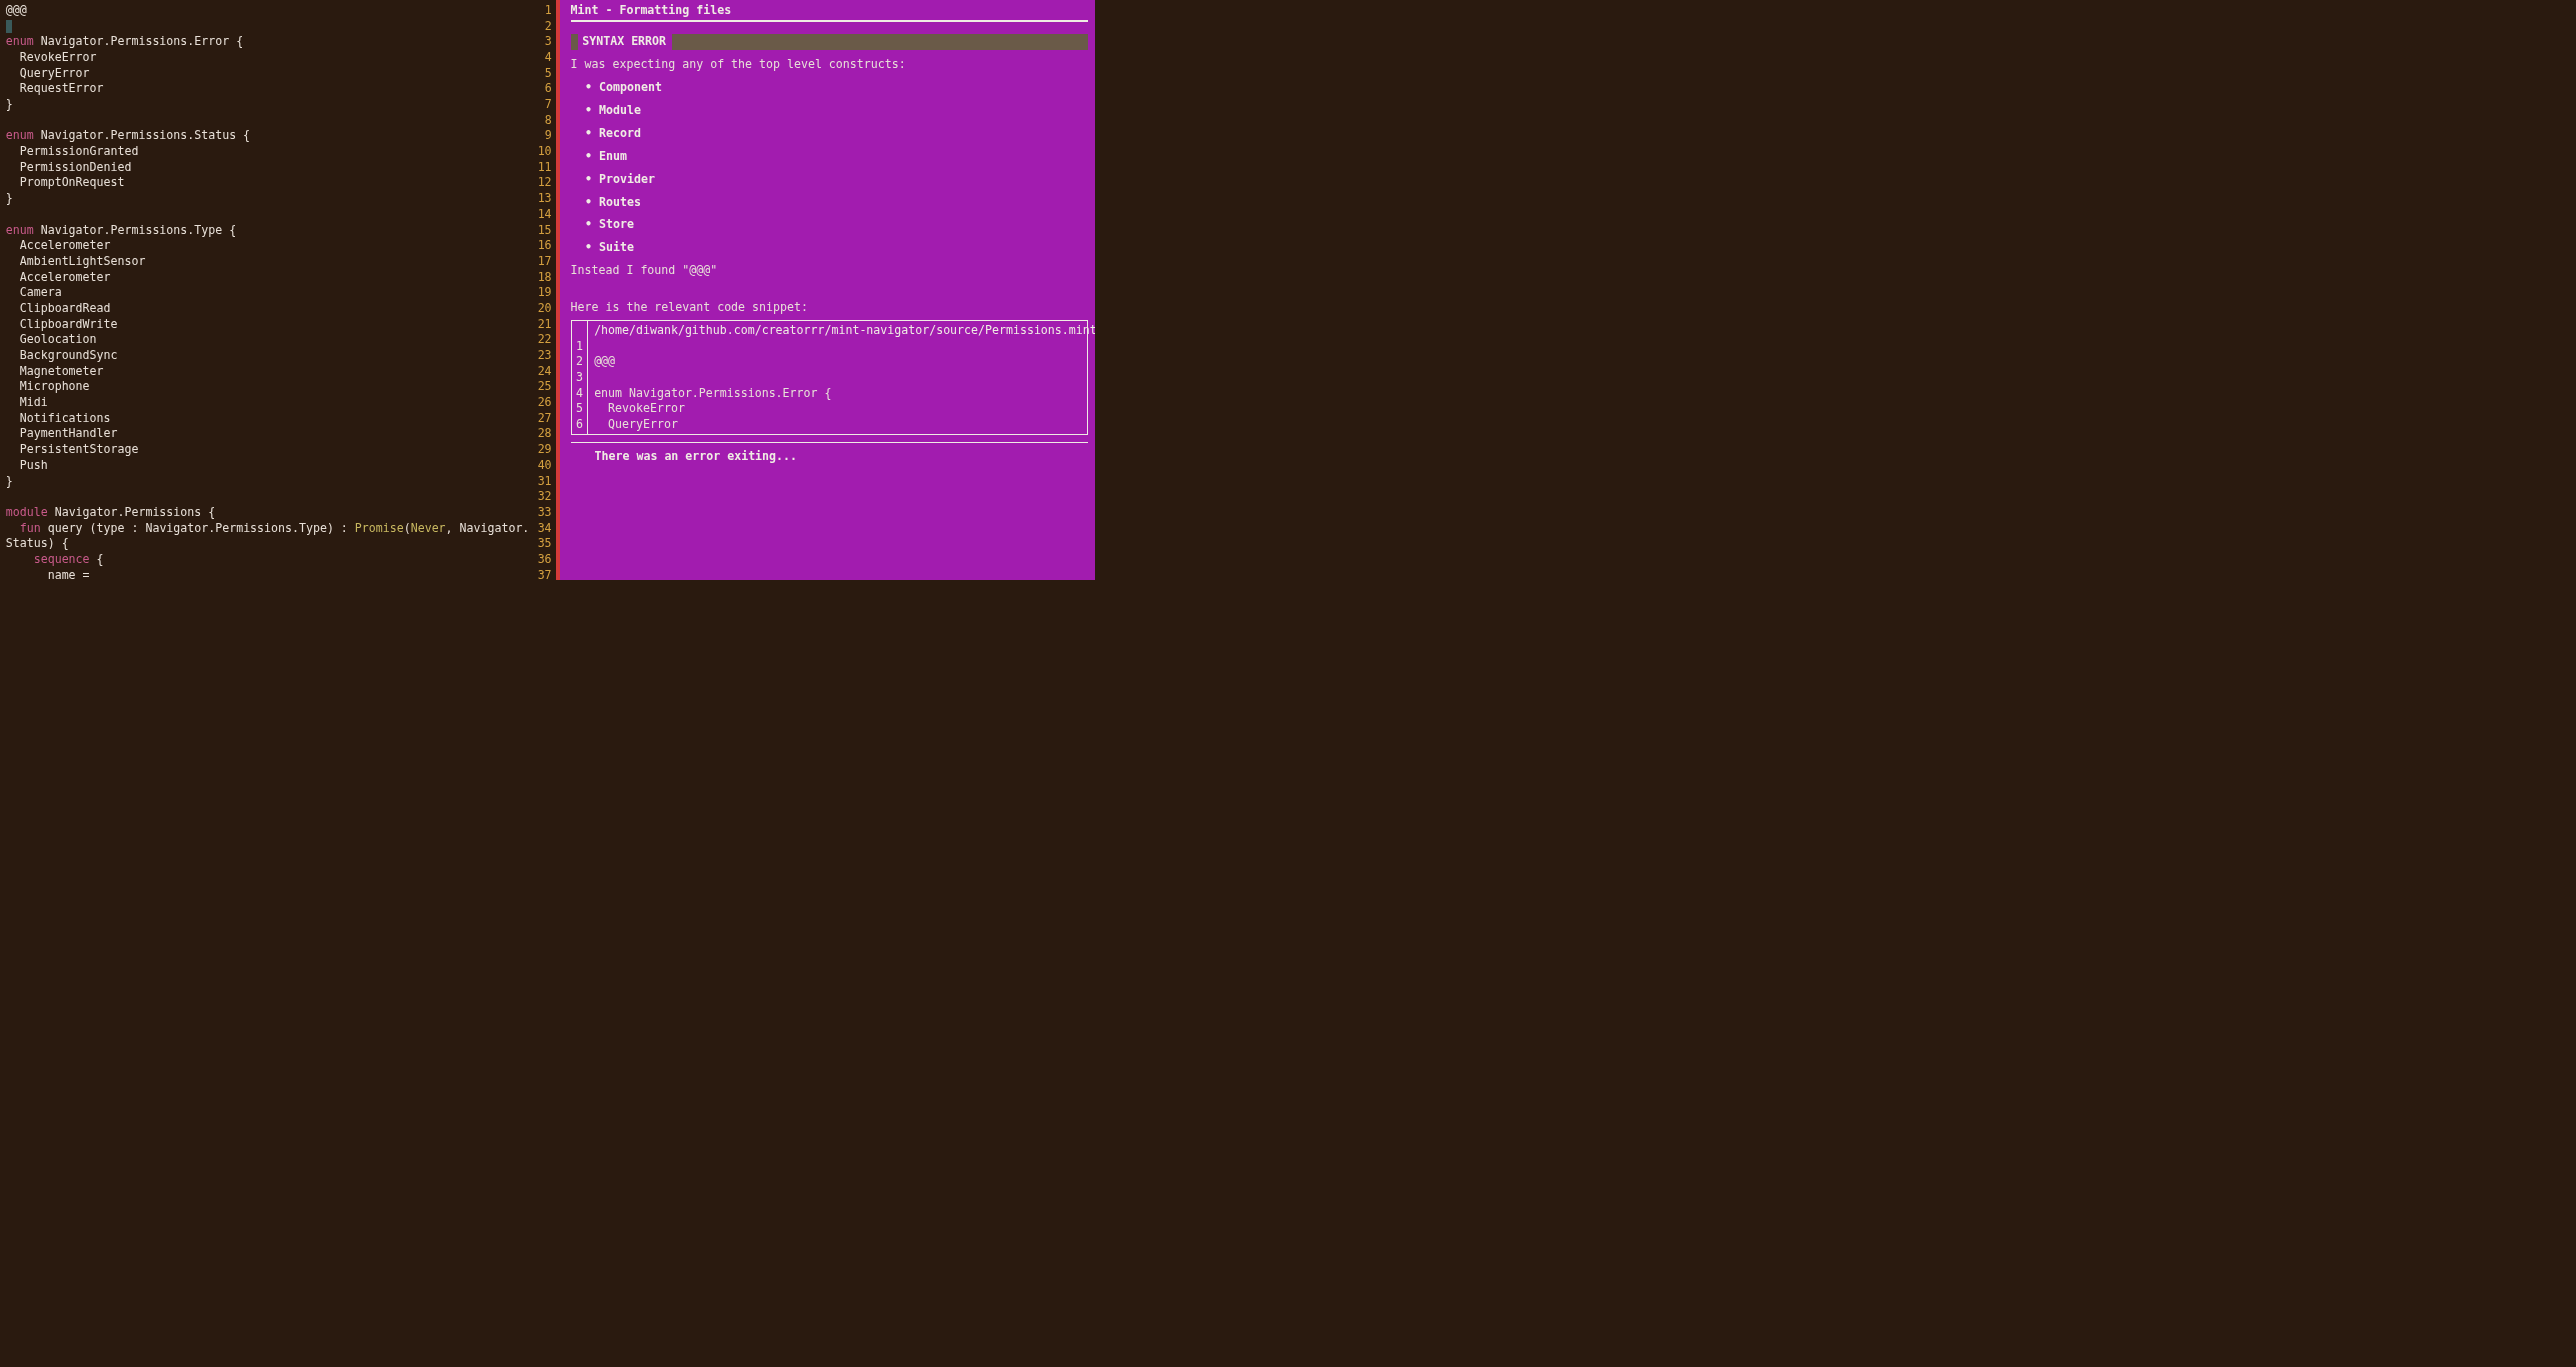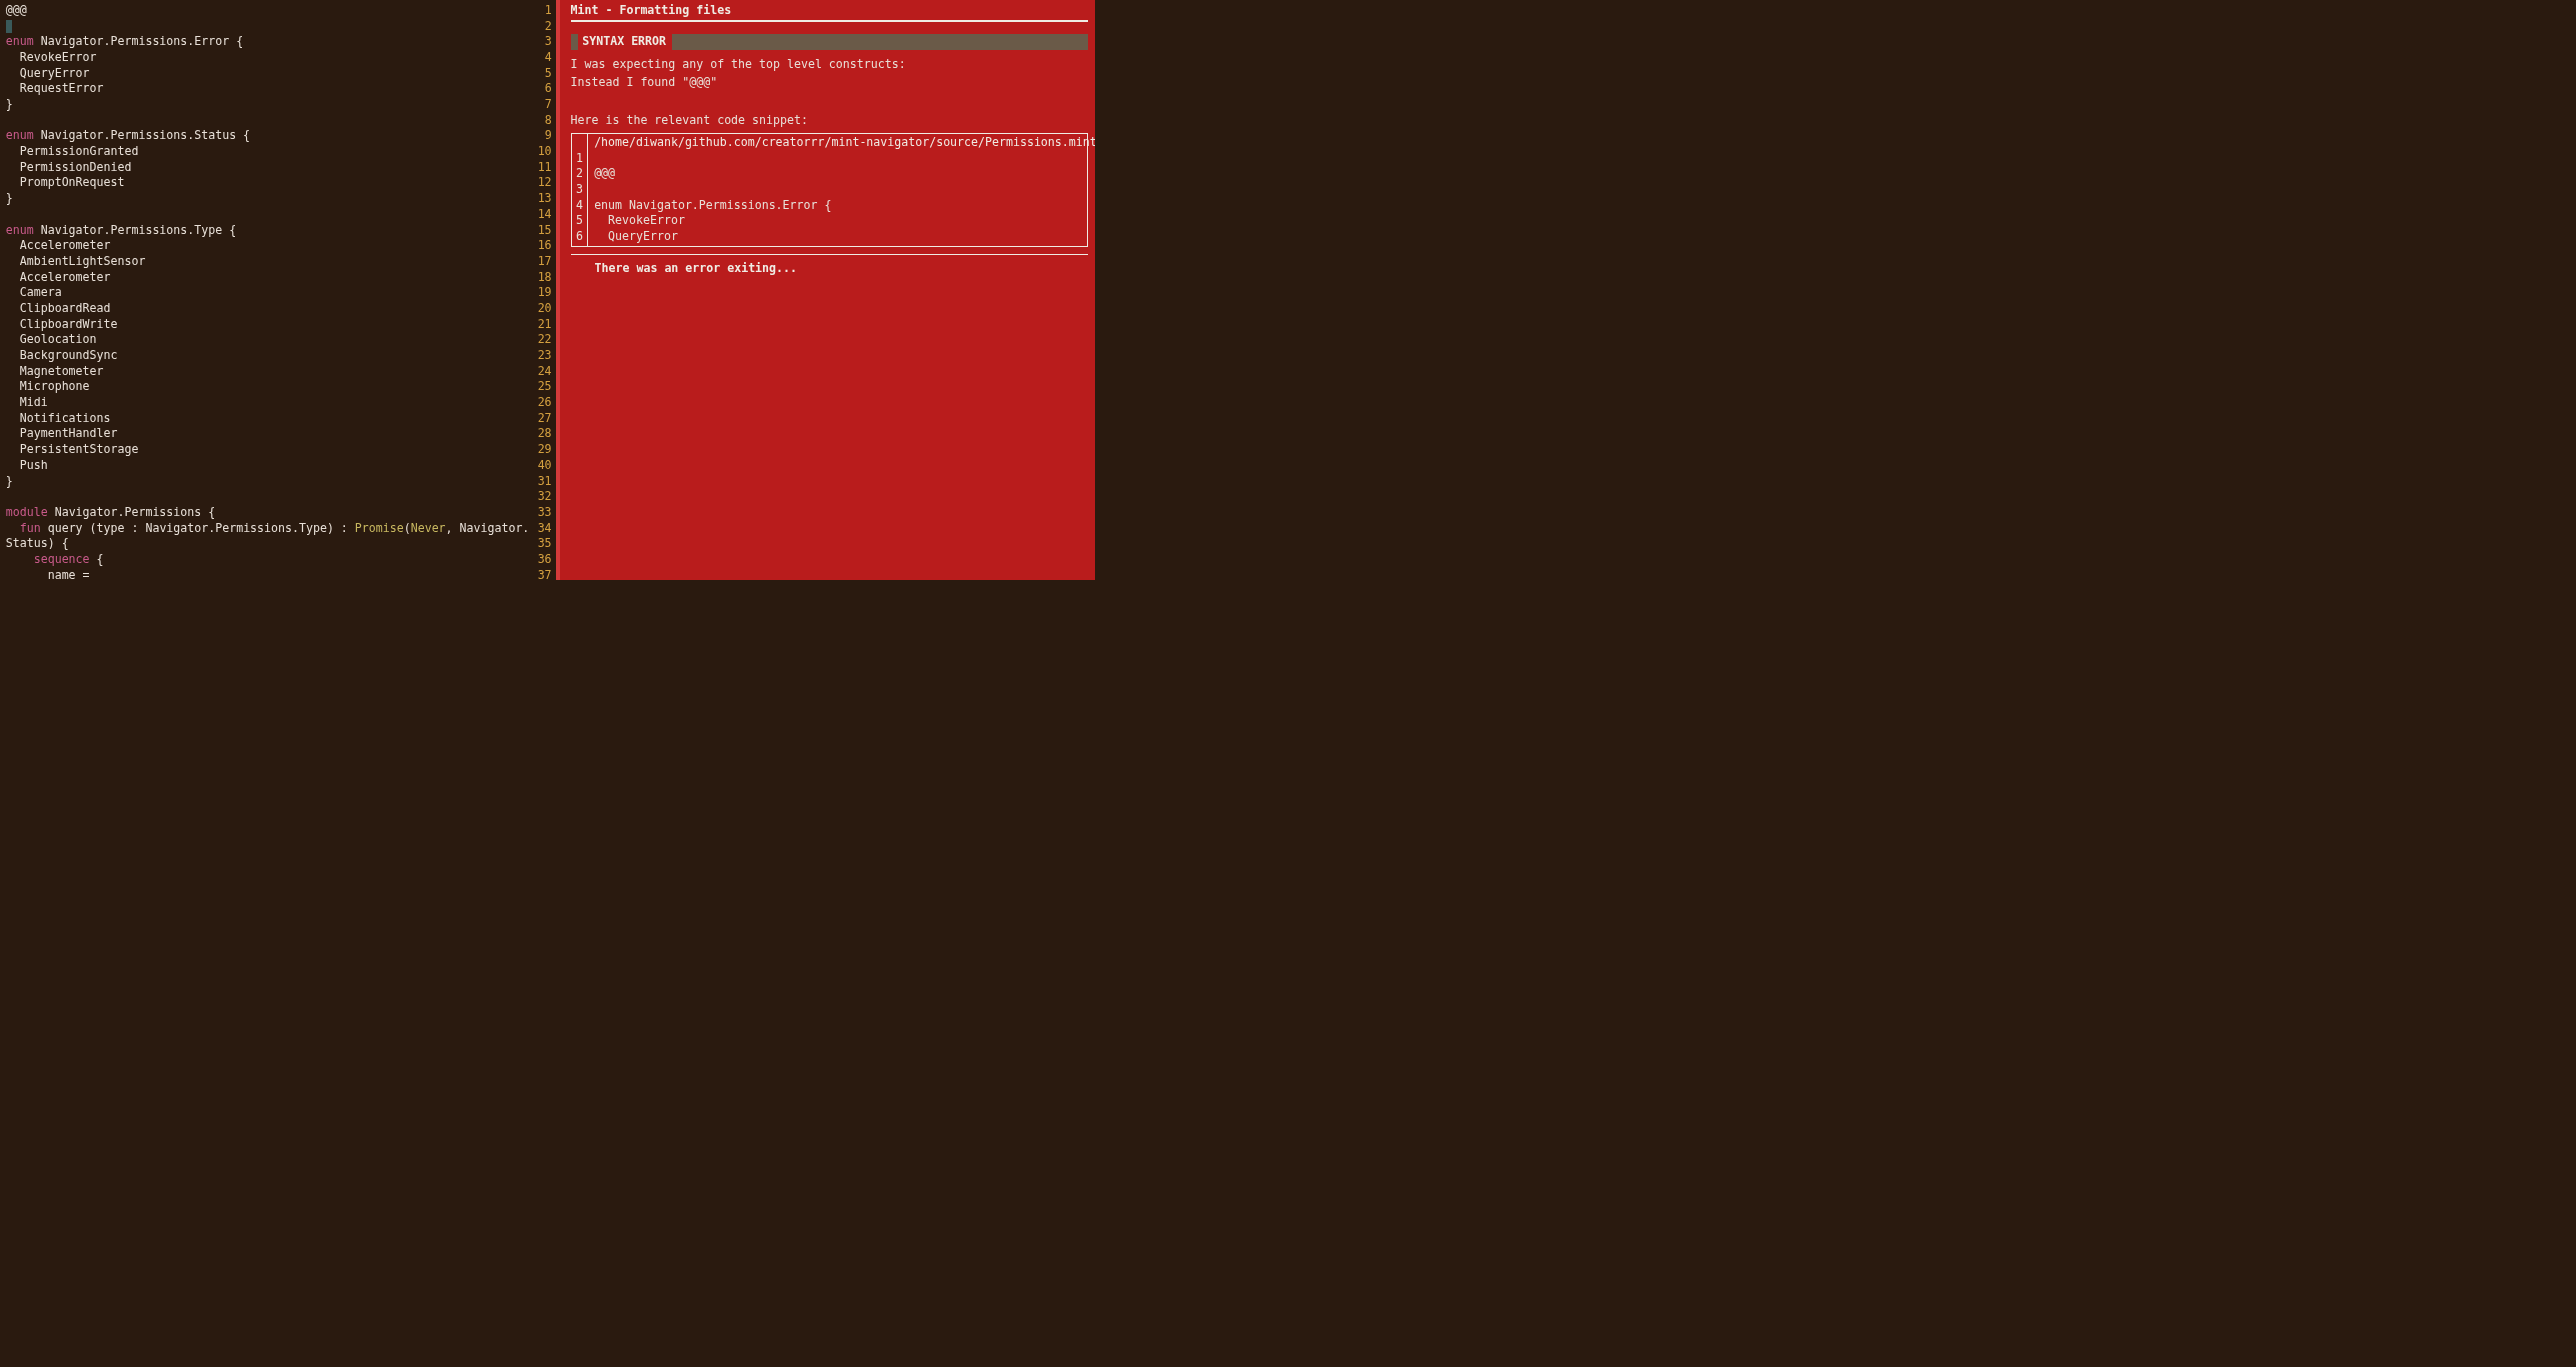--- a/index.html
+++ b/index.html
@@ -34,21 +34,21 @@
 }
 .gutter div { height: 15.7px; }
 .code-col .line { height: 15.7px; }
 .divider {
   width: 4.4px;
   background: #d43a3a;
 }
 .output-pane {
   flex: 1;
   padding: 2.9px 7.3px 2.9px 10.2px;
-  background: #b91c1c;
+  background: #a21caf;
   overflow: hidden;
 }
 .kw { color: #c85a8a; }
 .ident { color: #e8e0d8; }
 .type { color: #c8b860; text-align: center; }
 .cursor {
   background: #3a5a5a;
   display: inline-block;
   width: 6.5px;
   height: 13px;
@@ -173,20 +173,30 @@
     <hr class="thick-rule">
 
     <div class="section-header">
       <div class="section-bar"></div>
       <span class="section-label">SYNTAX ERROR</span>
       <div class="section-fill"></div>
     </div>
 
     <div class="msg">I was expecting any of the top level constructs:</div>
 
+    <ul class="construct-list" id="construct-list">
+        <li>Component</li>
+        <li>Module</li>
+        <li>Record</li>
+        <li>Enum</li>
+        <li>Provider</li>
+        <li>Routes</li>
+        <li>Store</li>
+        <li>Suite</li>
+      </ul>
 
     <div class="msg">Instead I found "@@@"</div>
     <br>
     <div class="msg">Here is the relevant code snippet:</div>
 
     <div class="snippet-box">
       <div class="snip-gutter" id="snip-gutter">
           <div class="blank">&nbsp;</div>
           <div>1</div>
           <div>2</div>

